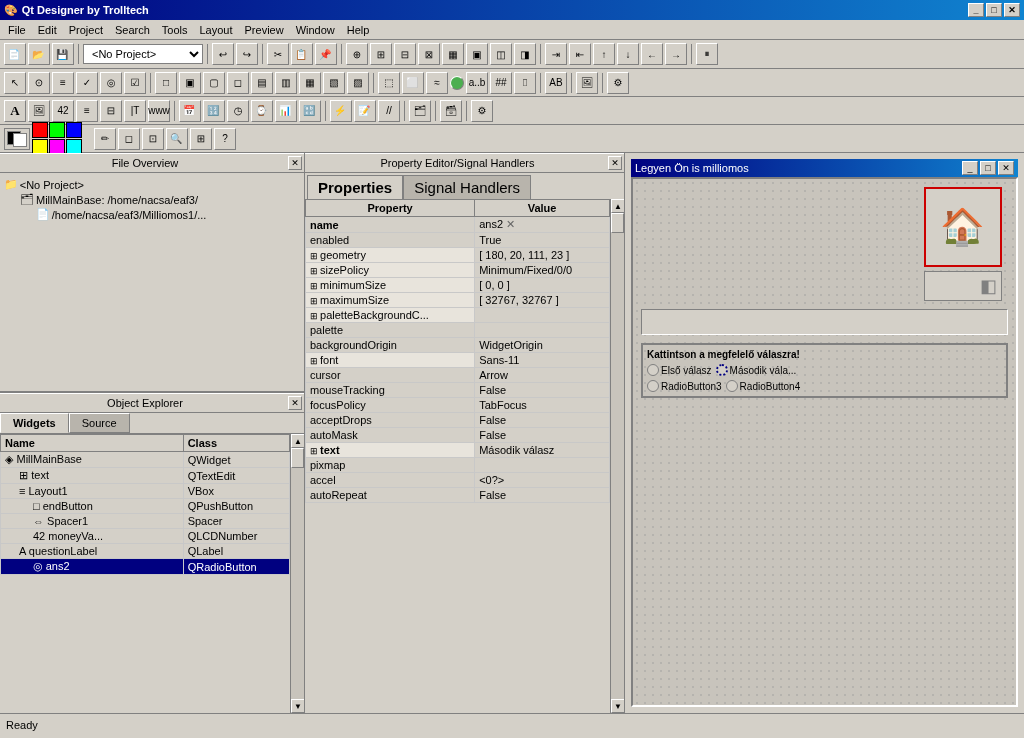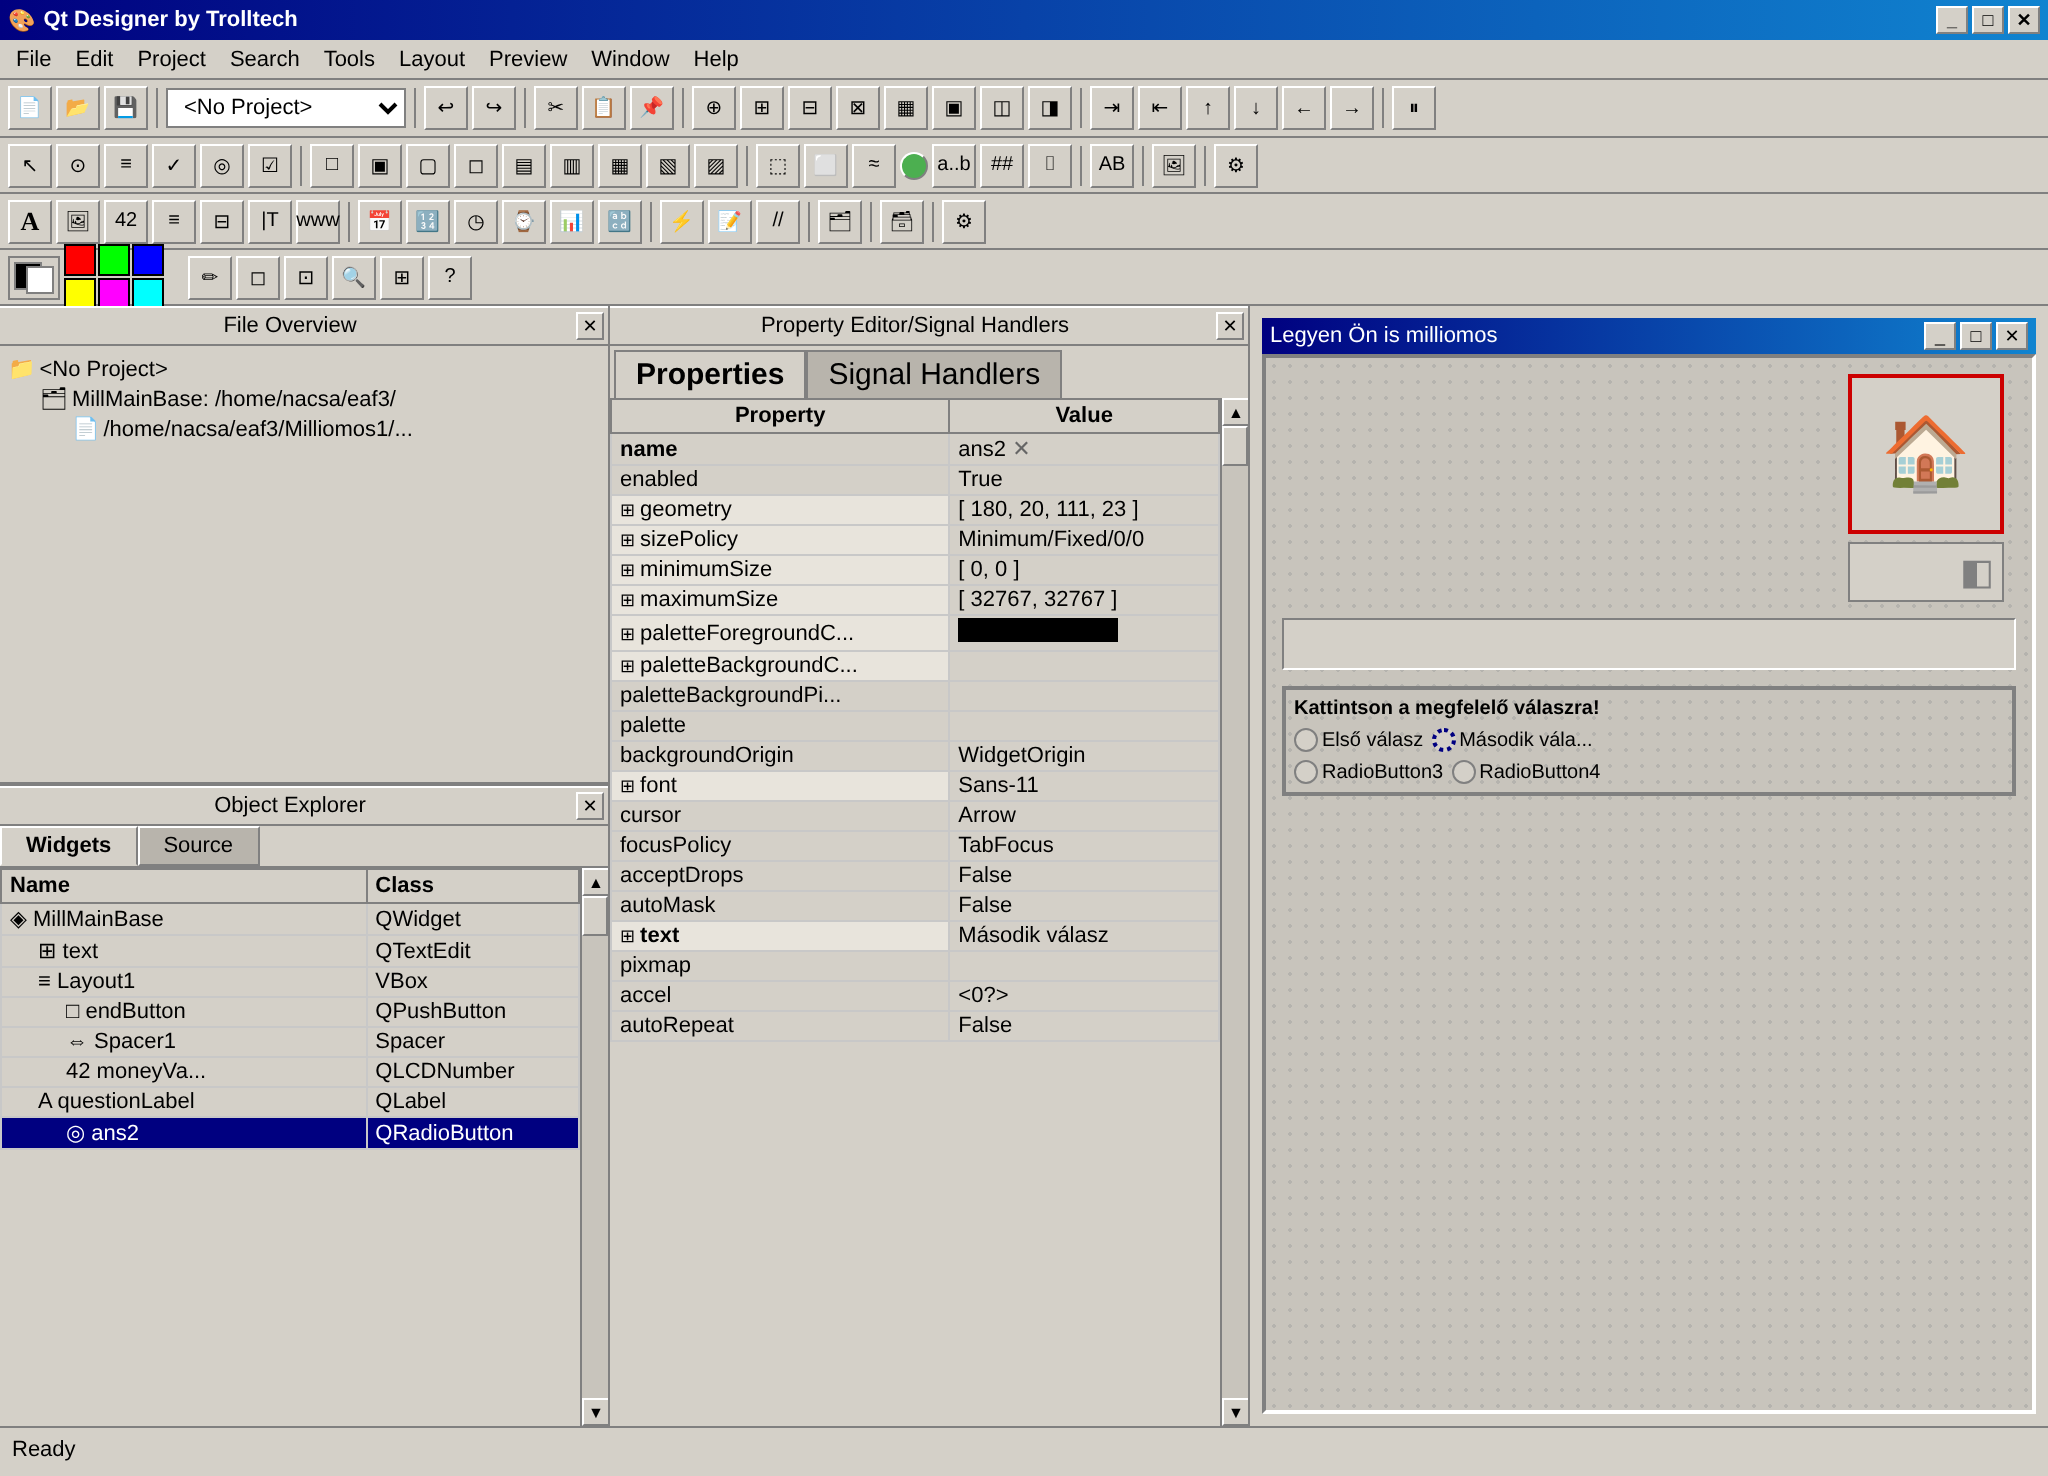--- a/index.html
+++ b/index.html
@@ -347,46 +347,42 @@
               </tr>
               <tr>
                 <td style="border: 1px solid rgb(200, 200, 200); padding: 1px 4px; white-space: nowrap; background: rgb(232, 228, 220);"><span style="font-size: 9px;">⊞ </span><span>minimumSize</span></td>
                 <td style="border: 1px solid rgb(200, 200, 200); padding: 1px 4px; white-space: nowrap;">[ 0, 0 ]</td>
               </tr>
               <tr>
                 <td style="border: 1px solid rgb(200, 200, 200); padding: 1px 4px; white-space: nowrap; background: rgb(232, 228, 220);"><span style="font-size: 9px;">⊞ </span><span>maximumSize</span></td>
                 <td style="border: 1px solid rgb(200, 200, 200); padding: 1px 4px; white-space: nowrap;">[ 32767, 32767 ]</td>
               </tr>
               <tr>
-                <td style="border: 1px solid rgb(200, 200, 200); padding: 1px 4px; white-space: nowrap; background: rgb(232, 228, 220);"><span style="font-size: 9px;">⊞ </span><span>paletteForegroundC...</span></td>
-                <td style="border: 1px solid rgb(200, 200, 200); padding: 1px 4px; white-space: nowrap;"><div style="background: rgb(0, 0, 0); width: 80px; height: 12px; display: inline-block;"></div></td>
-              </tr>
-              <tr>
                 <td style="border: 1px solid rgb(200, 200, 200); padding: 1px 4px; white-space: nowrap; background: rgb(232, 228, 220);"><span style="font-size: 9px;">⊞ </span><span>paletteBackgroundC...</span></td>
                 <td style="border: 1px solid rgb(200, 200, 200); padding: 1px 4px; white-space: nowrap;"></td>
               </tr>
               <tr>
-                <td style="border: 1px solid rgb(200, 200, 200); padding: 1px 4px; white-space: nowrap;"><span>paletteBackgroundPi...</span></td>
-                <td style="border: 1px solid rgb(200, 200, 200); padding: 1px 4px; white-space: nowrap;"></td>
-              </tr>
-              <tr>
                 <td style="border: 1px solid rgb(200, 200, 200); padding: 1px 4px; white-space: nowrap;"><span>palette</span></td>
                 <td style="border: 1px solid rgb(200, 200, 200); padding: 1px 4px; white-space: nowrap;"></td>
               </tr>
               <tr>
                 <td style="border: 1px solid rgb(200, 200, 200); padding: 1px 4px; white-space: nowrap;"><span>backgroundOrigin</span></td>
                 <td style="border: 1px solid rgb(200, 200, 200); padding: 1px 4px; white-space: nowrap;">WidgetOrigin</td>
               </tr>
               <tr>
                 <td style="border: 1px solid rgb(200, 200, 200); padding: 1px 4px; white-space: nowrap; background: rgb(232, 228, 220);"><span style="font-size: 9px;">⊞ </span><span>font</span></td>
                 <td style="border: 1px solid rgb(200, 200, 200); padding: 1px 4px; white-space: nowrap;">Sans-11</td>
               </tr>
               <tr>
                 <td style="border: 1px solid rgb(200, 200, 200); padding: 1px 4px; white-space: nowrap;"><span>cursor</span></td>
                 <td style="border: 1px solid rgb(200, 200, 200); padding: 1px 4px; white-space: nowrap;">Arrow</td>
+              </tr>
+              <tr>
+                <td style="border: 1px solid rgb(200, 200, 200); padding: 1px 4px; white-space: nowrap;"><span>mouseTracking</span></td>
+                <td style="border: 1px solid rgb(200, 200, 200); padding: 1px 4px; white-space: nowrap;">False</td>
               </tr>
               <tr>
                 <td style="border: 1px solid rgb(200, 200, 200); padding: 1px 4px; white-space: nowrap;"><span>focusPolicy</span></td>
                 <td style="border: 1px solid rgb(200, 200, 200); padding: 1px 4px; white-space: nowrap;">TabFocus</td>
               </tr>
               <tr>
                 <td style="border: 1px solid rgb(200, 200, 200); padding: 1px 4px; white-space: nowrap;"><span>acceptDrops</span></td>
                 <td style="border: 1px solid rgb(200, 200, 200); padding: 1px 4px; white-space: nowrap;">False</td>
               </tr>
               <tr>

